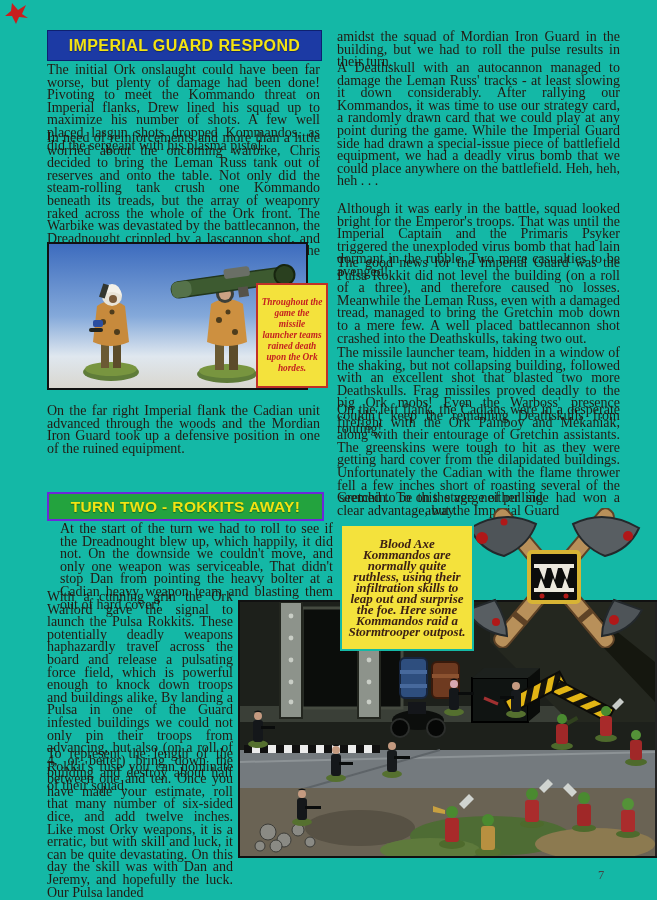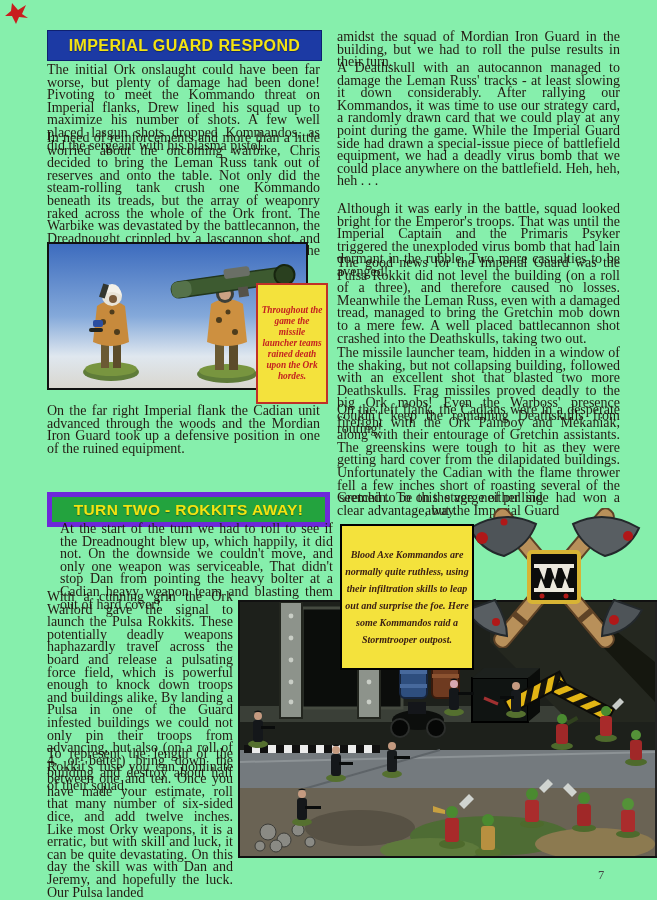--- a/index.html
+++ b/index.html
@@ -1,40 +1,40 @@
 <!DOCTYPE html>
 <html><head>
 <meta charset="utf-8">
 <style>
   html,body{margin:0;padding:0;background:#e8e8e8;}
   .page{
     position:relative;width:657px;height:900px;margin:0 auto;
-    background:#86efac;overflow:hidden;
+    background:#14b8a6;overflow:hidden;
     font-family:"Liberation Serif",serif;color:#201812;
   }
   .abs{position:absolute;}
   .body-text{
     font-size:14px;line-height:12.6px;text-align:justify;
     color:#241a12;
   }
   .sec-header{
     text-align:center;font-family:"Liberation Sans",sans-serif;
     font-weight:800;font-size:16px;letter-spacing:.4px;
     color:#f3e312;display:flex;align-items:center;justify-content:center;
     text-shadow:0 1px 1px rgba(0,0,0,.35);
   }
   .hdr-blue{background:#1c3aa4;border:1px solid #0e2070;}
-  .hdr-green{background:#23a33e;border:5px solid #6d28d9;}
+  .hdr-green{background:#23a33e;border:2px solid #6d28d9;}
   .photo-frame{border:2px solid #111;box-sizing:border-box;background:#222;}
   .caption-box{
     box-sizing:border-box;background:#f4e23c;text-align:center;
-    font-style:italic;font-weight:bold;padding:20px 3px;
+    font-style:italic;font-weight:bold;padding:12px 3px;
   }
   .caption-red{border:2px solid #c03028;color:#c42020;font-size:9.3px;line-height:11px;}
-  .caption-dark{border:2px solid #000000;color:#3c2014;font-size:10px;line-height:17px;}
+  .caption-dark{border:2px solid #14b8a6;color:#3c2014;font-size:13px;line-height:11px;}
   .pagenum{font-size:12.5px;color:#444;font-family:"Liberation Serif",serif;}
   svg{display:block;}
 </style>
 </head>
 <body>
 
 <div class="page">
 
   <svg class="abs" style="left:4px;top:2px" width="24" height="22" viewBox="0 0 24 22">
     <polygon points="8,1 14,8 22,3 18,12 24,16 15,15 12,22 8,14 1,14 7,9" fill="#c81e1e"></polygon>

